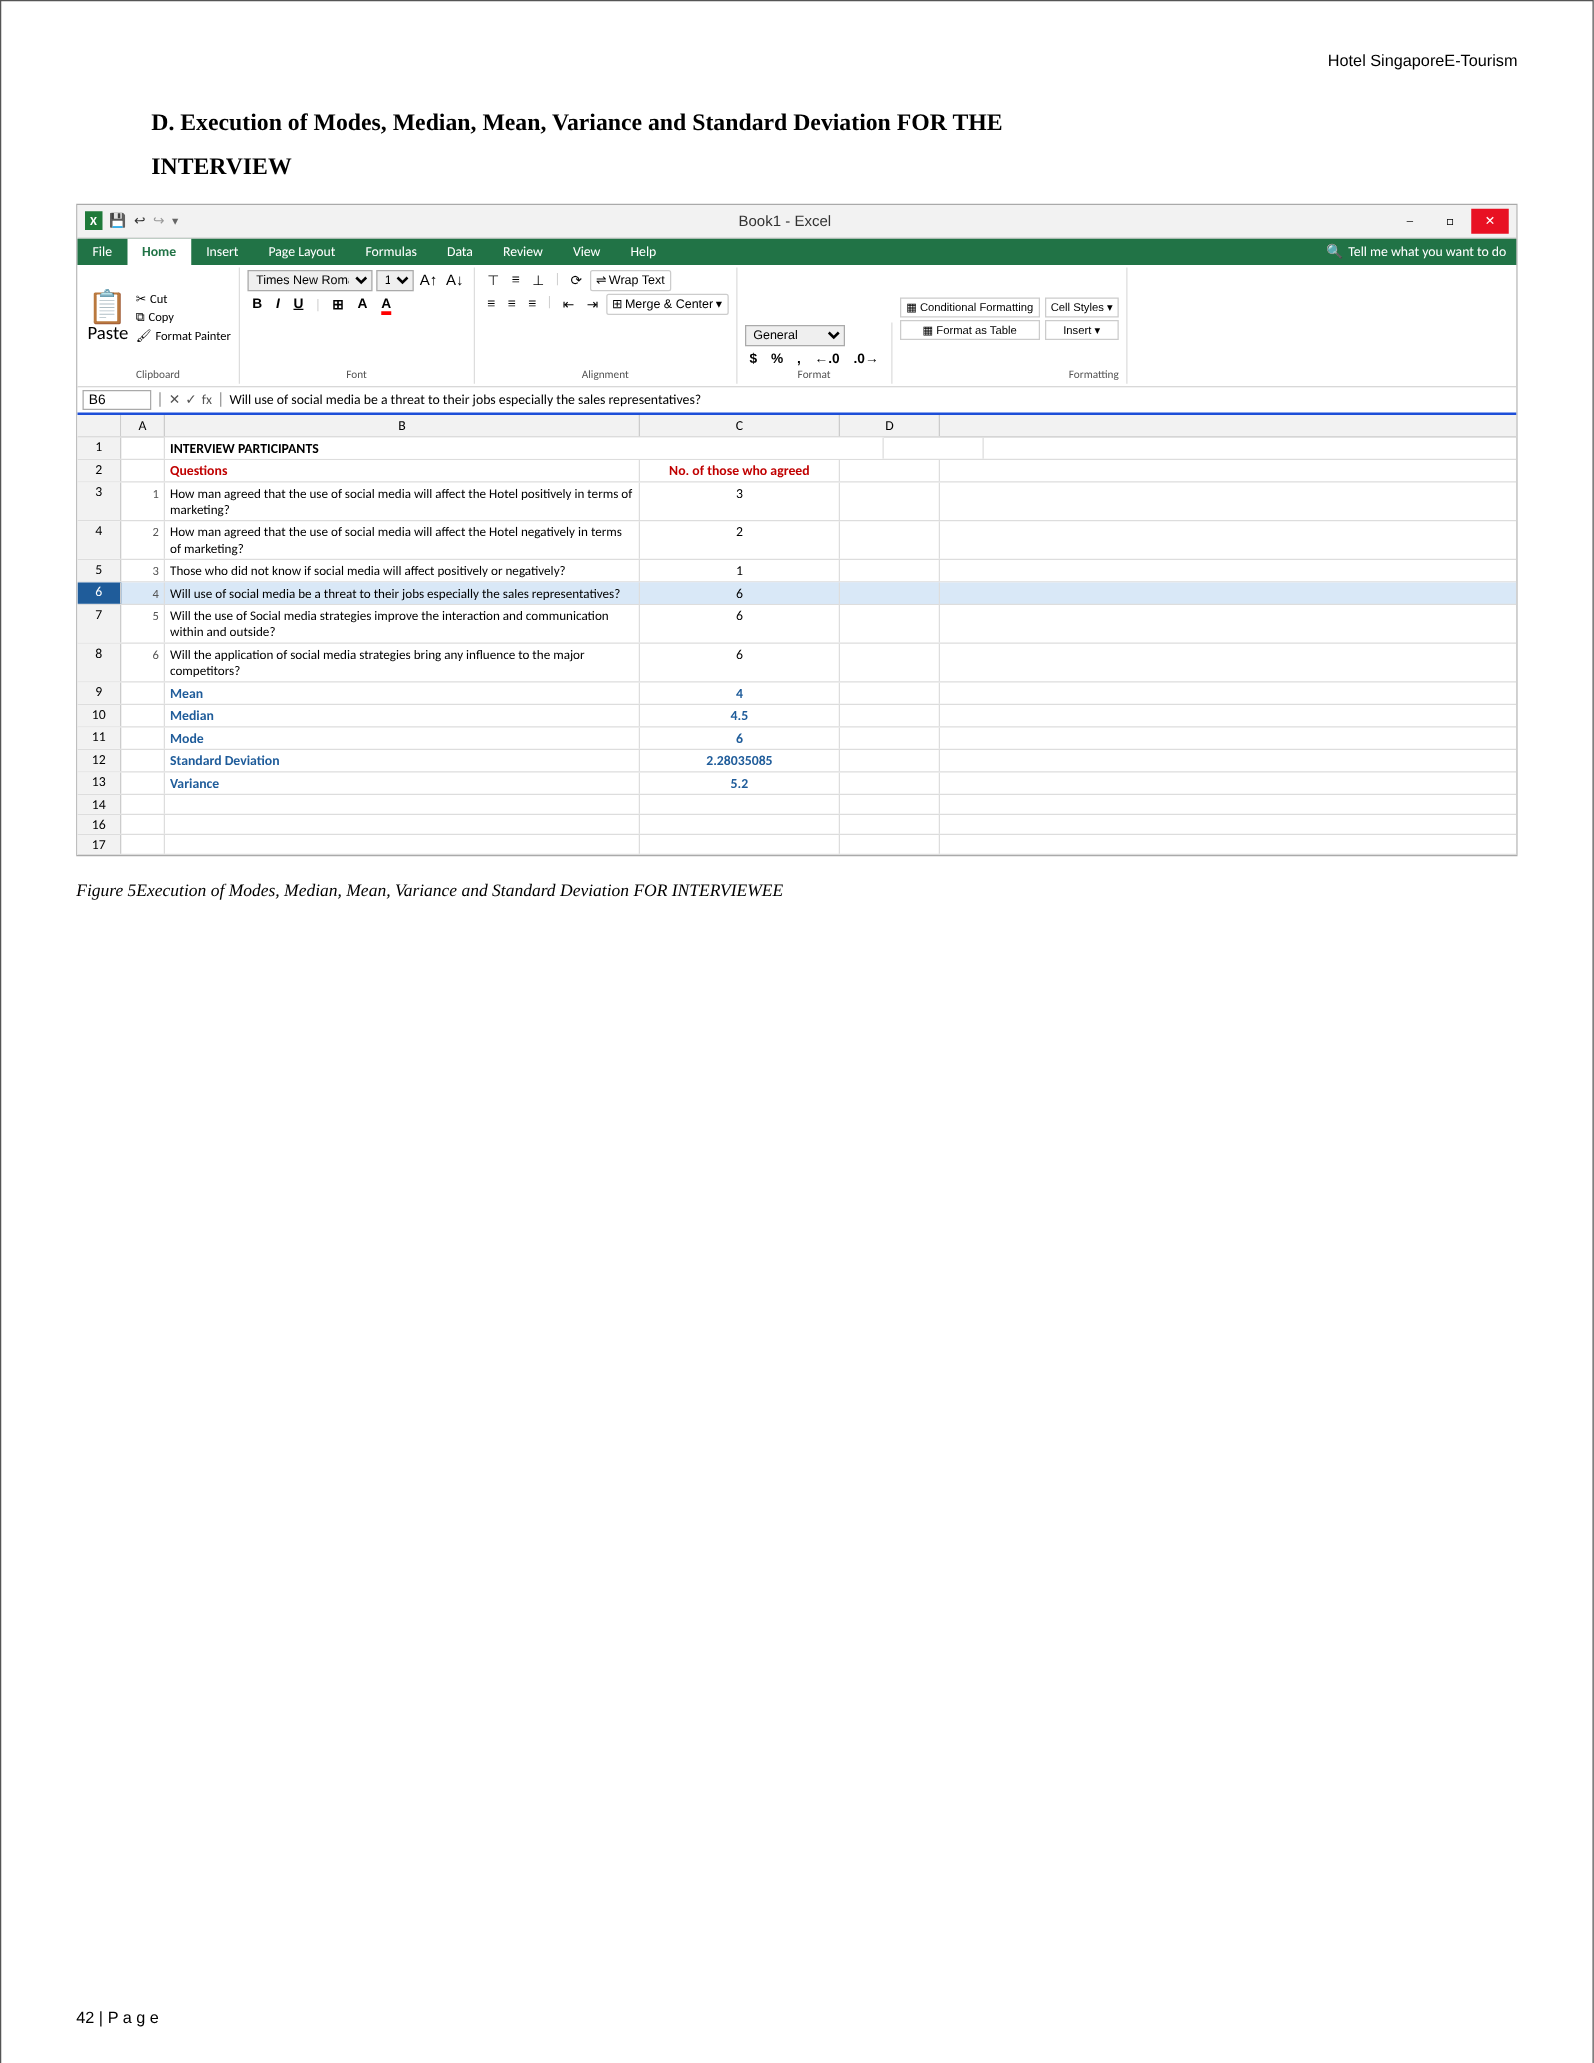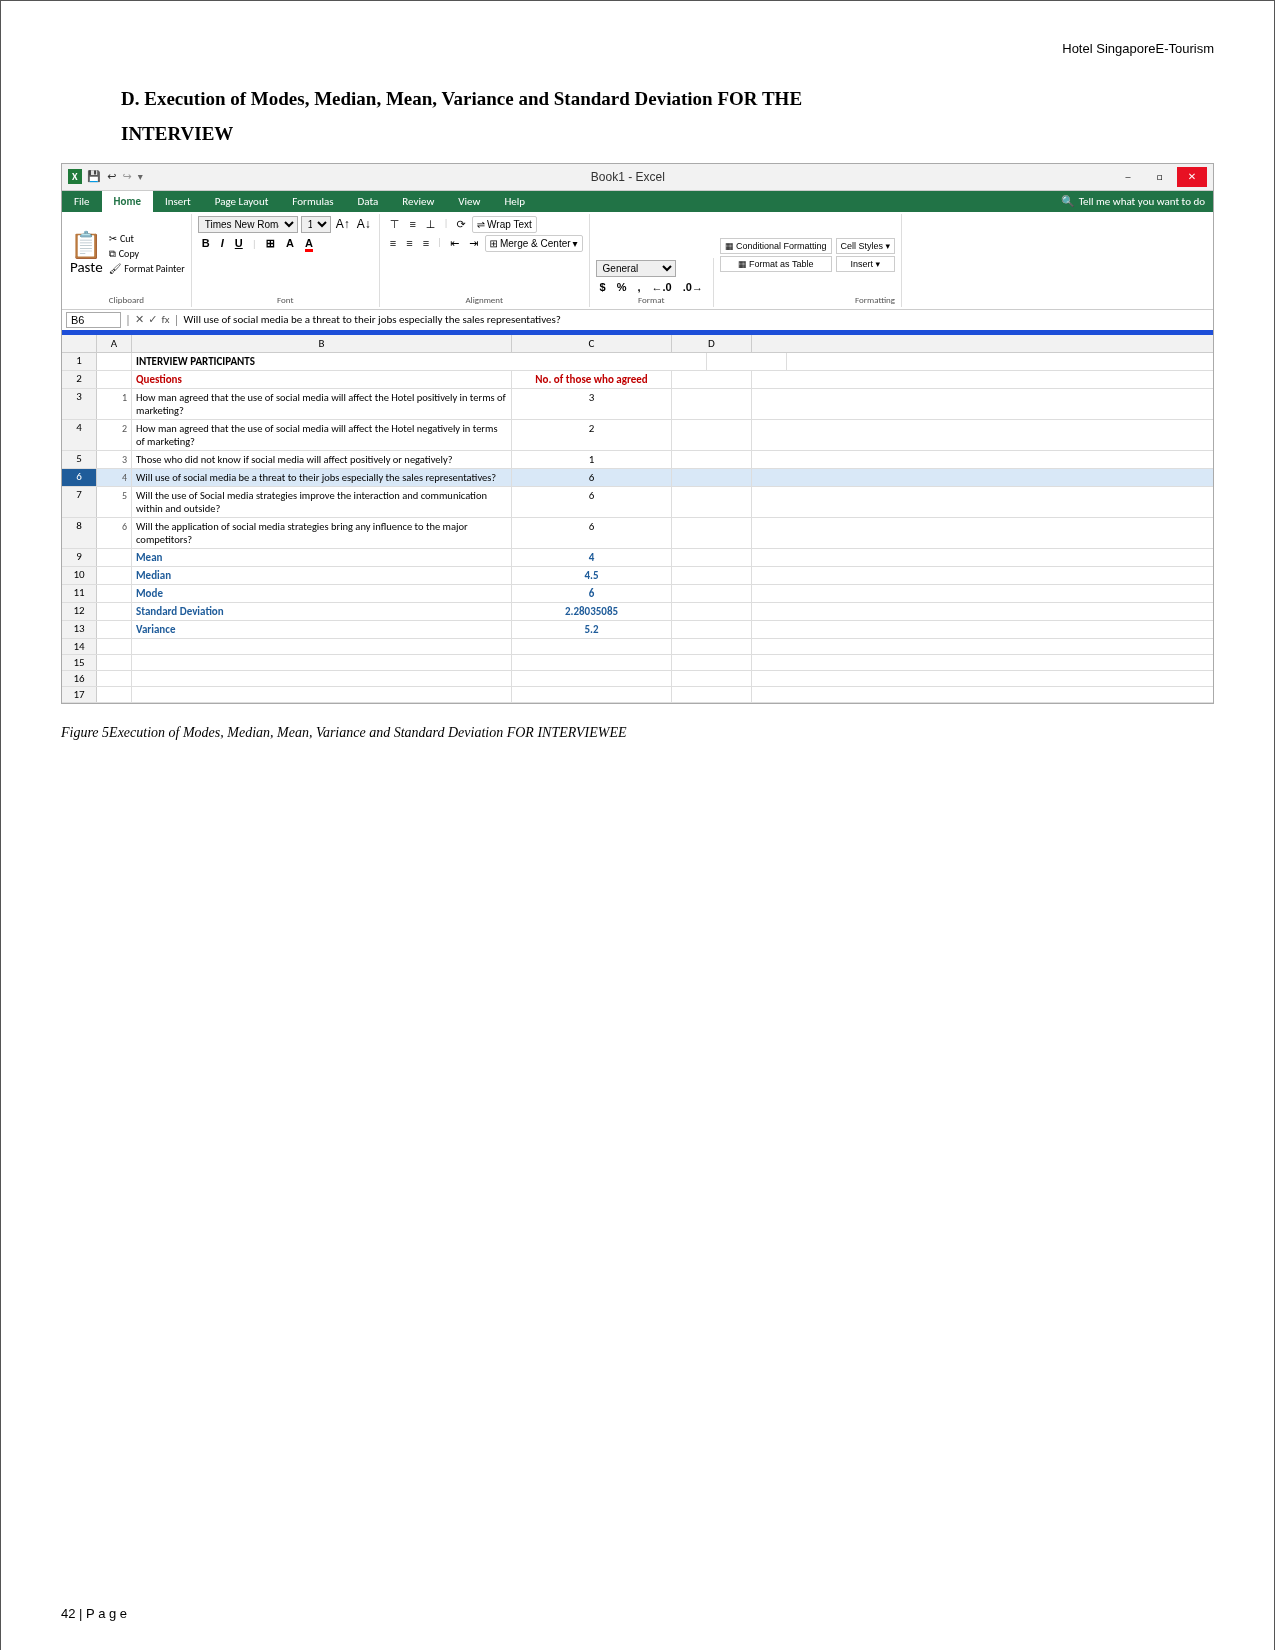--- a/index.html
+++ b/index.html
@@ -142,21 +142,21 @@
       font-size: 10px;
       border: 1px solid #aaa;
       padding: 1px 2px;
       width: 80px;
     }
 
     
     .formula-bar {
       display: flex;
       align-items: center;
-      border-bottom: 5px solid #1d4ed8;
+      border-bottom: 2px solid #1d4ed8;
       padding: 2px 4px;
       gap: 4px;
       background: white;
       font-size: 11px;
     }
     .name-box {
       border: 1px solid #aaa;
       padding: 1px 4px;
       width: 55px;
       font-size: 11px;
@@ -551,27 +551,20 @@
       </div>
 
       <div class="grid-row">
         <div class="row-num">14</div>
         <div class="cell cell-a"></div>
         <div class="cell cell-b"></div>
         <div class="cell cell-c"></div>
         <div class="cell cell-d"></div>
       </div>
       <div class="grid-row">
-        <div class="row-num">15</div>
-        <div class="cell cell-a"></div>
-        <div class="cell cell-b"></div>
-        <div class="cell cell-c"></div>
-        <div class="cell cell-d"></div>
-      </div>
-      <div class="grid-row">
         <div class="row-num">16</div>
         <div class="cell cell-a"></div>
         <div class="cell cell-b"></div>
         <div class="cell cell-c"></div>
         <div class="cell cell-d"></div>
       </div>
       <div class="grid-row">
         <div class="row-num">17</div>
         <div class="cell cell-a"></div>
         <div class="cell cell-b"></div>

